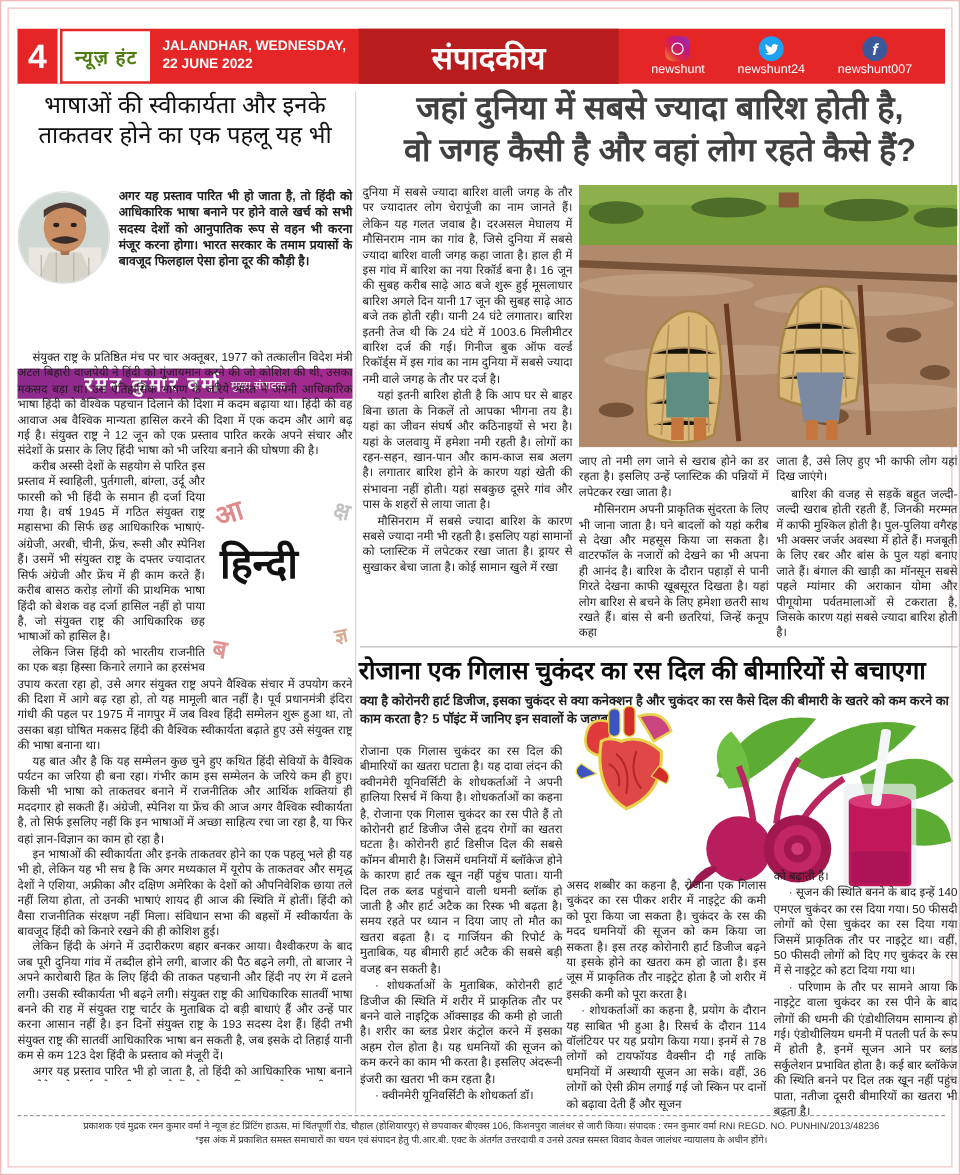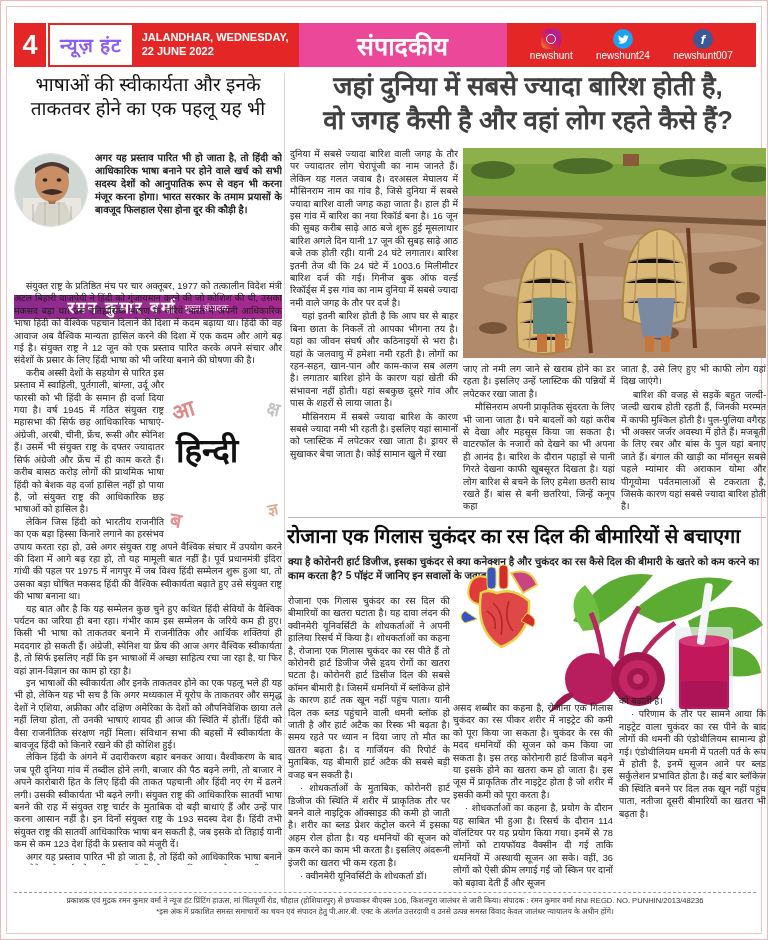--- a/index.html
+++ b/index.html
@@ -8,23 +8,23 @@
   .page {
     position:relative; width:768px; height:940px; background:#fff;
     overflow:hidden; border:1px solid #f0b9b9; outline:1px solid #fff;
   }
   .frame { position:absolute; left:5px; top:5px; right:5px; bottom:5px; border:1px solid #f3c4c4; pointer-events:none; }
 
   
   .header { position:absolute; left:13px; top:22px; width:742px; height:44px; background:#e42627; display:flex; align-items:stretch; }
   .pagenum { width:34px; display:flex; align-items:center; justify-content:center; color:#fff; font-size:27px; font-weight:bold; border-right:2px solid #fff; }
   .masthead { background:#fff; margin:2px 0 2px 2px; padding:2px 10px; display:flex; align-items:center; }
-  .masthead span { color:#8b5cf6; font-size:19px; font-weight:bold; letter-spacing:1px; }
+  .masthead span { color:#4d7c0f; font-size:15px; font-weight:bold; letter-spacing:1px; }
   .dateline { color:#fff; font-size:11px; font-weight:bold; line-height:1.25; display:flex; align-items:center; padding:0 10px; white-space:pre-line; }
-  .section-box { background:#ec4899; margin:0; width:208px; display:flex; align-items:center; justify-content:center; }
+  .section-box { background:#b91c1c; margin:0; width:208px; display:flex; align-items:center; justify-content:center; }
   .section-box span { color:#fff; font-size:25px; font-weight:bold; }
   .socials { flex:1; display:flex; align-items:center; justify-content:space-evenly; }
   .social { display:flex; flex-direction:column; align-items:center; gap:1px; }
   .social .handle { color:#fff; font-size:10px; }
   .icn { width:20px; height:20px; display:flex; align-items:center; justify-content:center; }
   .ig { border-radius:6px; background:linear-gradient(45deg,#f09433,#dc2743,#bc1888,#8a3ab9); }
   .ig i { display:block; width:10px; height:10px; border:1.6px solid #fff; border-radius:50%; }
   .tw { border-radius:50%; background:#1da1f2; }
   .fb { border-radius:50%; background:#3b5998; color:#fff; font-size:13px; font-weight:bold; font-style:italic; }
 
@@ -296,20 +296,21 @@
     </svg>
   </div>
 
   <div class="col beet-c2">
     <p>असद शब्बीर का कहना है, रोजाना एक गिलास चुकंदर का रस पीकर शरीर में नाइट्रेट की कमी को पूरा किया जा सकता है। चुकंदर के रस की मदद धमनियों की सूजन को कम किया जा सकता है। इस तरह कोरोनारी हार्ट डिजीज बढ़ने या इसके होने का खतरा कम हो जाता है। इस जूस में प्राकृतिक तौर नाइट्रेट होता है जो शरीर में इसकी कमी को पूरा करता है।</p>
     <p>· शोधकर्ताओं का कहना है, प्रयोग के दौरान यह साबित भी हुआ है। रिसर्च के दौरान 114 वॉलंटियर पर यह प्रयोग किया गया। इनमें से 78 लोगों को टायफॉयड वैक्सीन दी गई ताकि धमनियों में अस्थायी सूजन आ सके। वहीं, 36 लोगों को ऐसी क्रीम लगाई गई जो स्किन पर दानों को बढ़ावा देती हैं और सूजन</p>
   </div>
 
   <div class="col beet-c3">
     <p>को बढ़ाती है।</p>
+    <p>· सूजन की स्थिति बनने के बाद इन्हें 140 एमएल चुकंदर का रस दिया गया। 50 फीसदी लोगों को ऐसा चुकंदर का रस दिया गया जिसमें प्राकृतिक तौर पर नाइट्रेट था। वहीं, 50 फीसदी लोगों को दिए गए चुकंदर के रस में से नाइट्रेट को हटा दिया गया था।</p>
     <p>· परिणाम के तौर पर सामने आया कि नाइट्रेट वाला चुकंदर का रस पीने के बाद लोगों की धमनी की एंडोथीलियम सामान्य हो गई। एंडोथीलियम धमनी में पतली पर्त के रूप में होती है, इनमें सूजन आने पर ब्लड सर्कुलेशन प्रभावित होता है। कई बार ब्लॉकेज की स्थिति बनने पर दिल तक खून नहीं पहुंच पाता, नतीजा दूसरी बीमारियों का खतरा भी बढ़ता है।</p>
   </div>
 
   <div class="foot-divider"></div>
   <div class="footer">
     <div>प्रकाशक एवं मुद्रक रमन कुमार वर्मा ने न्यूज हंट प्रिंटिंग हाऊस, मां चिंतपूर्णी रोड, चौहाल (होशियारपुर) से छपवाकर बीएक्स 106, किशनपुरा जालंधर से जारी किया। संपादक : रमन कुमार वर्मा  RNI REGD. NO. PUNHIN/2013/48236</div>
     <div>*इस अंक में प्रकाशित समस्त समाचारों का चयन एवं संपादन हेतु पी.आर.बी. एक्ट के अंतर्गत उत्तरदायी व उनसे उत्पन्न समस्त विवाद केवल जालंधर न्यायालय के अधीन होंगे।</div>
   </div>
 </div>
 

